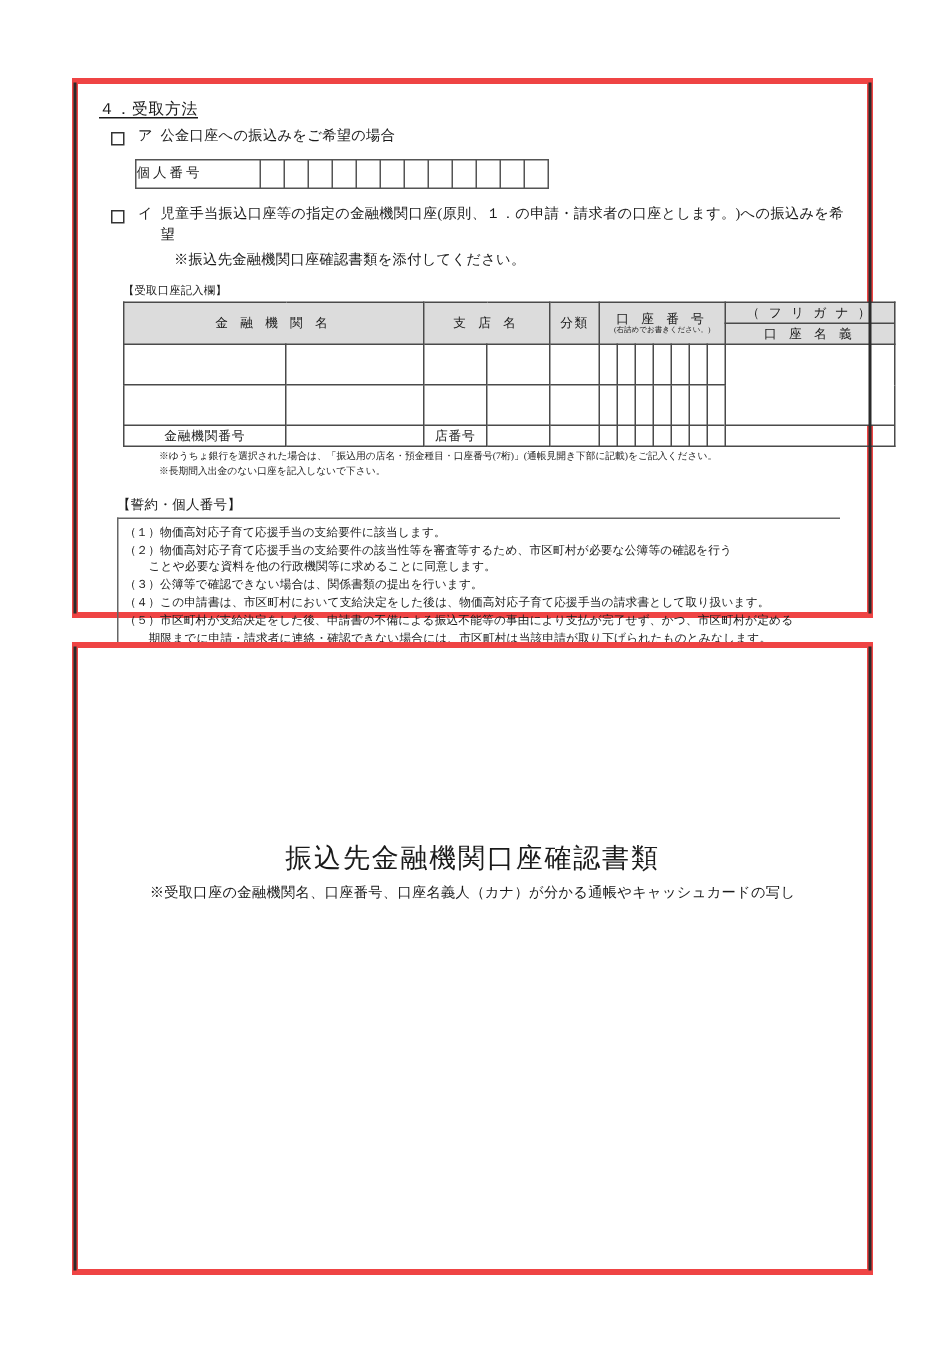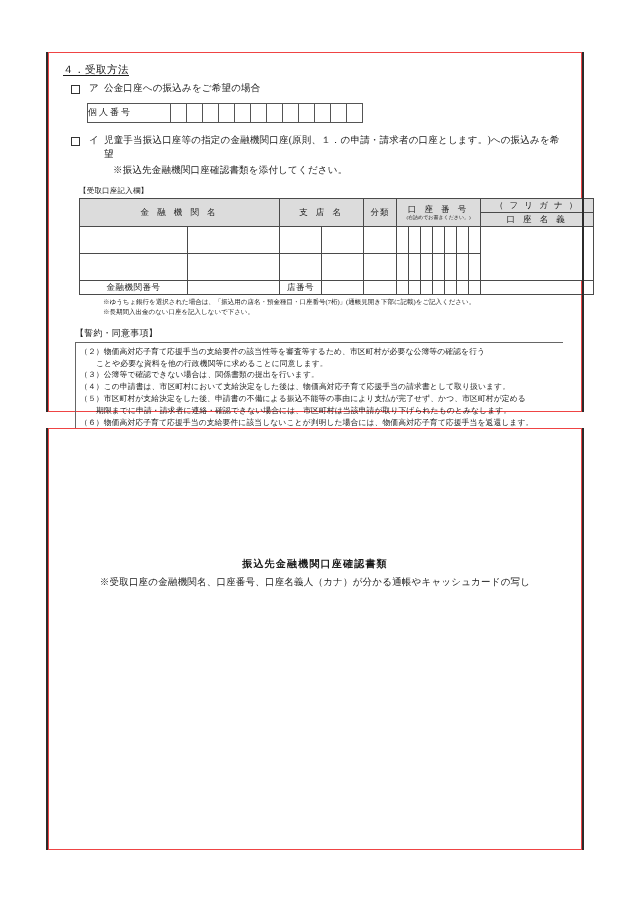--- a/index.html
+++ b/index.html
@@ -13,21 +13,21 @@
     position: relative;
     font-family: "Liberation Serif", "DejaVu Serif", serif;
     color: #1a1a1a;
     -webkit-font-smoothing: antialiased;
   }
 
   
   .page-box {
     position: absolute;
     background: #fff;
-    border: 1px solid #ef4444;
+    border: 4px solid #ef4444;
     box-sizing: border-box;
   }
   .page-box::before {
     content: "";
     position: absolute;
     left: -3px;
     top: -1px;
     bottom: -1px;
     width: 2px;
     background: #2b2b2b;
@@ -213,24 +213,24 @@
 
   
   .lower-inner {
     position: absolute;
     left: 0;
     right: 0;
     top: 128px;
     text-align: center;
   }
   .doc-title {
-    font-size: 10px;
+    font-size: 18px;
     letter-spacing: 1.2px;
     margin: 0 0 5px 0;
-    font-weight: 700;
+    font-weight: 400;
   }
   .doc-sub {
     font-size: 9.5px;
     letter-spacing: .2px;
     margin: 0 0 18px 0;
   }
   .doc-instruction {
     font-size: 13px;
     letter-spacing: 1px;
     margin: 0;
@@ -362,22 +362,23 @@
       </tr>
     </tbody>
       </table>
   </div>
 
   <div class="bank-notes">
     <div>※ゆうちょ銀行を選択された場合は、「振込用の店名・預金種目・口座番号(7桁)」(通帳見開き下部に記載)をご記入ください。</div>
     <div>※長期間入出金のない口座を記入しないで下さい。</div>
   </div>
 
-  <div class="pledge-head">【誓約・同意事項】</div>
+  <div class="pledge-head">【誓約・個人番号】</div>
   <div class="pledge-box">
+    <p class="pledge-item">（１）物価高対応子育て応援手当の支給要件に該当します。</p>
     <p class="pledge-item">（２）物価高対応子育て応援手当の支給要件の該当性等を審査等するため、市区町村が必要な公簿等の確認を行う</p>
     <p class="pledge-item pledge-cont">ことや必要な資料を他の行政機関等に求めることに同意します。</p>
     <p class="pledge-item">（３）公簿等で確認できない場合は、関係書類の提出を行います。</p>
     <p class="pledge-item">（４）この申請書は、市区町村において支給決定をした後は、物価高対応子育て応援手当の請求書として取り扱います。</p>
     <p class="pledge-item">（５）市区町村が支給決定をした後、申請書の不備による振込不能等の事由により支払が完了せず、かつ、市区町村が定める</p>
     <p class="pledge-item pledge-cont">期限までに申請・請求者に連絡・確認できない場合には、市区町村は当該申請が取り下げられたものとみなします。</p>
     <p class="pledge-item">（６）物価高対応子育て応援手当の支給要件に該当しないことが判明した場合には、物価高対応子育て応援手当を返還します。</p>
   </div>
 </div>
 

